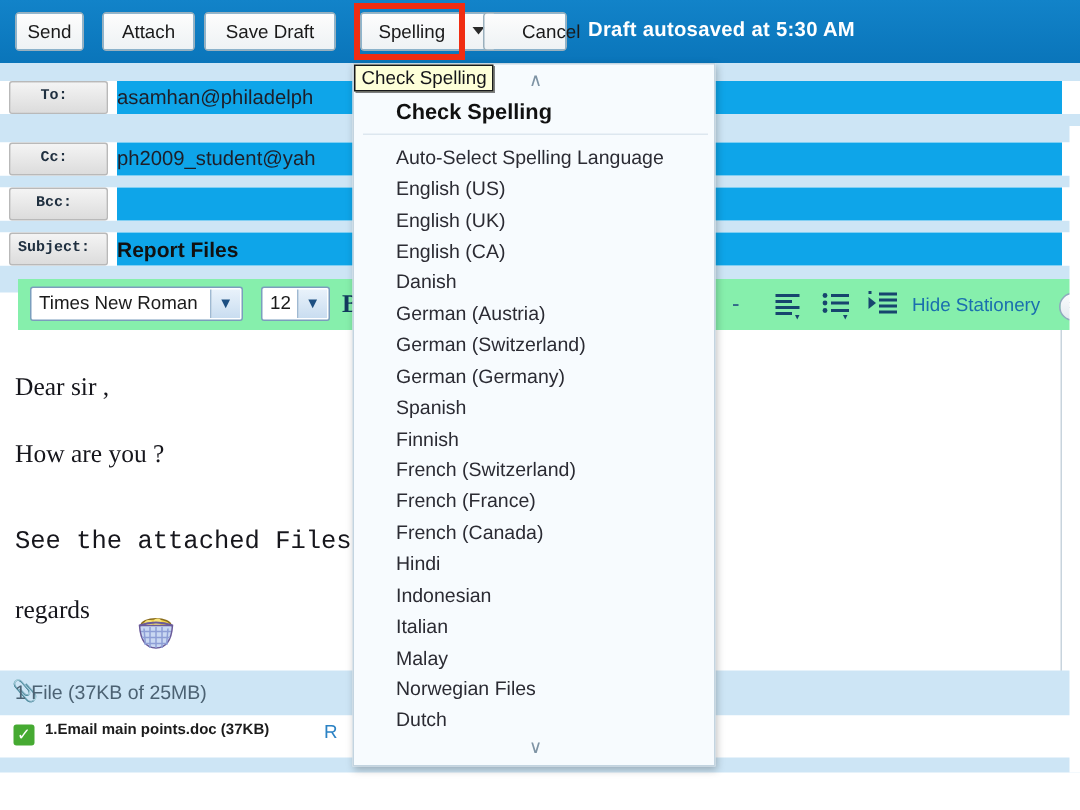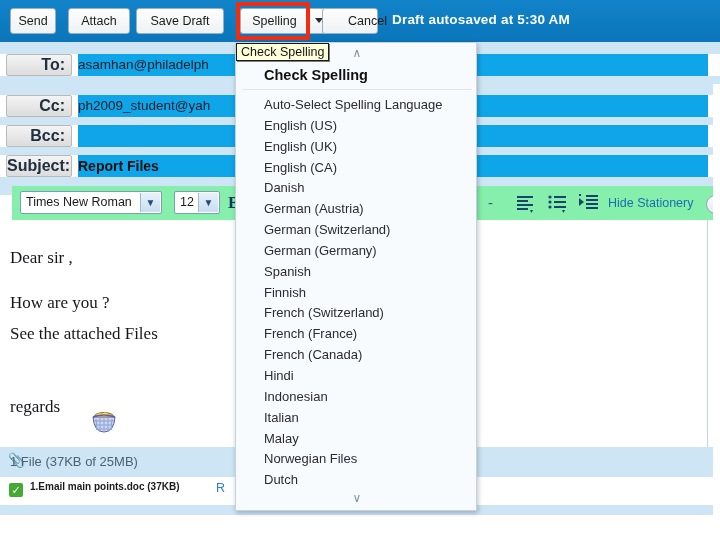--- a/index.html
+++ b/index.html
@@ -107,25 +107,26 @@
   }
   .fieldlabel {
     position: absolute;
     left: 6px; top: 0;
     width: 66px; height: 22px;
     box-sizing: border-box;
     background: linear-gradient(#f4f4f4, #dcdcdc);
     border: 1px solid #b9b9b9;
     border-radius: 2px;
     color: #203040;
-    font-size: 16px;
+    font-size: 10px;
     line-height: 20px;
-    text-align: right;
+    text-align: center;
     padding-right: 6px;
     font-weight: bold;
+    font-family: Liberation Mono, monospace;
   }
   .fieldinput {
     position: absolute;
     left: 78px; top: 0;
     width: 630px; height: 22px;
     background: #0ea5e9;
     border: none;
     outline: none;
     color: #1e1e28;
     font-size: 13.5px;
@@ -232,21 +233,21 @@
   .bodyline {
     position: absolute;
     left: 10px;
     font-family: "Liberation Serif", serif;
     font-size: 17px;
     color: #16161c;
     white-space: nowrap;
   }
   #body-l1 { top: 28px; }
   #body-l2 { top: 73px; }
-  #body-l3 { top: 104px; }
+  #body-l3 { top: 132px; font-family: Liberation Mono, monospace; }
   #body-l4 { top: 177px; }
   .emoticon {
     position: absolute;
     left: 88px; top: 366px;
     width: 32px; height: 30px;
     z-index: 5;
   }
   .body-divider {
     position: absolute;
     left: 707px; top: 178px;

